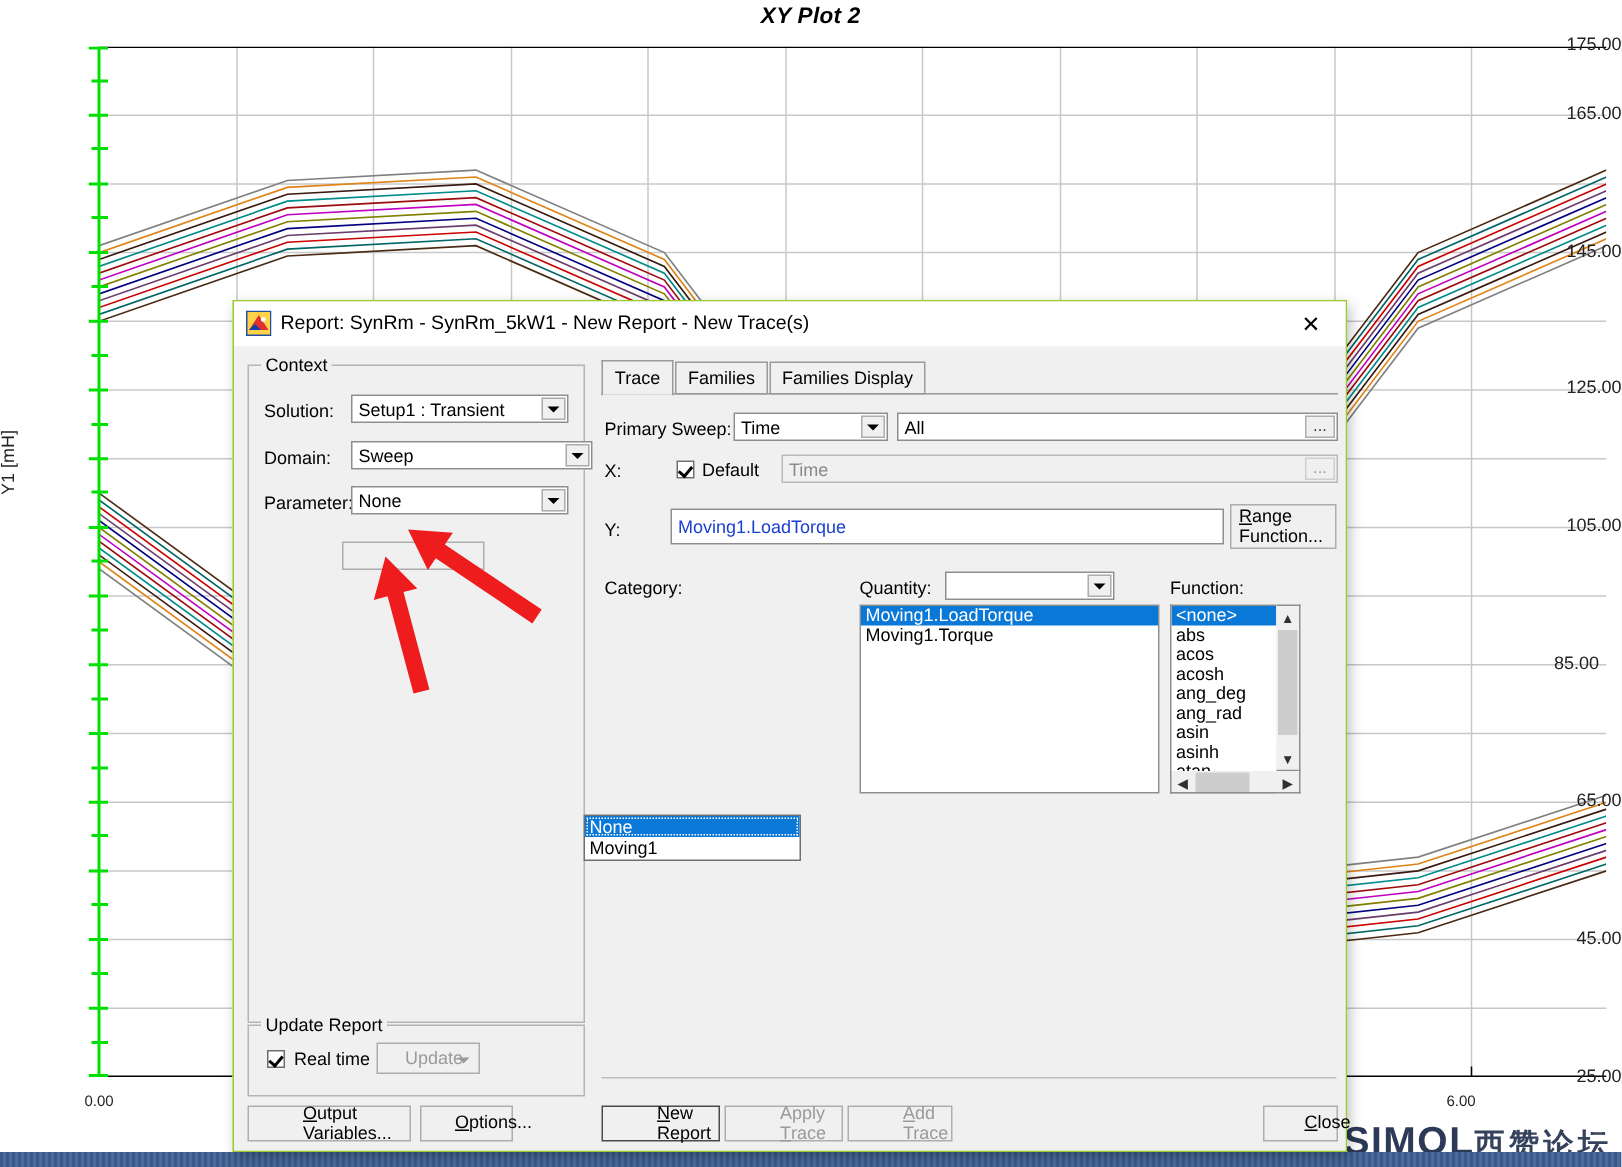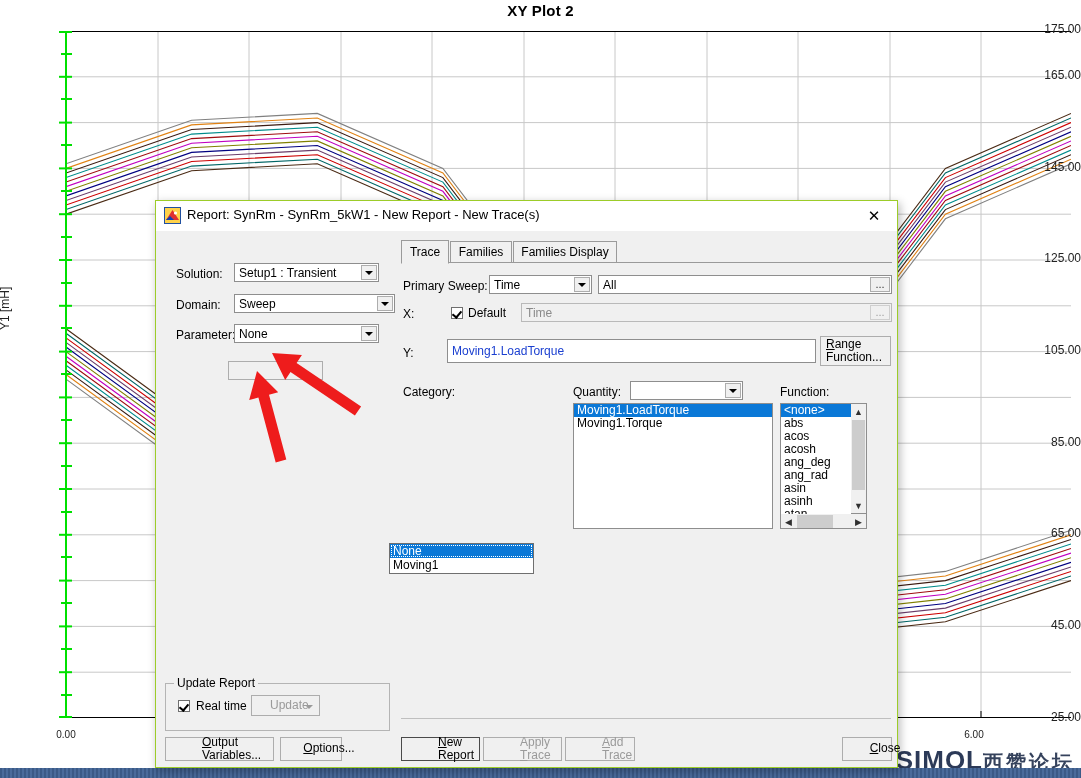--- a/index.html
+++ b/index.html
@@ -5,21 +5,21 @@
   html,body{margin:0;padding:0;}
   body{
     width:1081px;height:778px;overflow:hidden;position:relative;
     background:#ffffff;
     font-family:"Liberation Sans", sans-serif;
     font-size:12px;color:#000;
   }
   
   #chart-area{position:absolute;left:0;top:0;width:1081px;height:778px;background:#fff;}
   #chart-title{position:absolute;left:0;top:2px;width:1081px;text-align:center;
-    font-size:15px;font-weight:bold;color:#000;letter-spacing:.2px;}
+    font-size:15px;font-weight:bold;color:#000;letter-spacing:.2px;font-style:italic;}
   #plot-frame{position:absolute;left:66px;top:31px;width:1005px;height:687px;}
   #plot-svg{position:absolute;left:0;top:0;}
   .ylabel-txt{position:absolute;right:0;font-size:12px;color:#222;text-align:right;width:60px;}
   #y-axis-title{position:absolute;left:-2px;top:330px;font-size:12px;color:#222;
      transform:rotate(-90deg);transform-origin:left top;white-space:nowrap;}
   .xlabel-txt{position:absolute;font-size:10px;color:#222;text-align:center;width:60px;}
   
   #watermark{position:absolute;right:6px;bottom:2px;font-size:26px;font-weight:bold;
     color:#1b2a4a;letter-spacing:1px;white-space:nowrap;opacity:.92;}
   #watermark .cn{font-size:20px;letter-spacing:3px;color:#24324f;}
@@ -215,21 +215,21 @@
         <line x1="0" y1="686" x2="13" y2="686"></line>
       </g>
     </svg>
   </div>
 
   <div class="ylabel-txt" style="top:22px;">175.00</div>
   <div class="ylabel-txt" style="top:68px;">165.00</div>
   <div class="ylabel-txt" style="top:160px;">145.00</div>
   <div class="ylabel-txt" style="top:251px;">125.00</div>
   <div class="ylabel-txt" style="top:343px;">105.00</div>
-  <div class="ylabel-txt" style="top:435px;">85.00</div>
+  <div class="ylabel-txt" style="top:435px;text-align:center;">85.00</div>
   <div class="ylabel-txt" style="top:526px;">65.00</div>
   <div class="ylabel-txt" style="top:618px;">45.00</div>
   <div class="ylabel-txt" style="top:710px;">25.00</div>
 
   <div id="y-axis-title">Y1 [mH]</div>
 
   <div class="xlabel-txt" style="left:36px;top:729px;">0.00</div>
   <div class="xlabel-txt" style="left:944px;top:729px;">6.00</div>
 
   <div id="watermark">
@@ -248,20 +248,23 @@
       <polygon points="8.5,3 15,13 2,13" fill="#e03030"></polygon>
       <polygon points="2,13 6,9 10,13" fill="#1040b0"></polygon>
       <circle cx="11.5" cy="6" r="1.6" fill="#ffffff"></circle>
     </svg>
     <div id="dlg-title">Report: SynRm - SynRm_5kW1 - New Report - New Trace(s)</div>
     <div id="dlg-close">✕</div>
   </div>
 
   <div id="dlg-body">
 
+    <div class="group" style="left:9px;top:12px;width:223px;height:437px;">
+      <div class="group-legend">Context</div>
+    </div>
 
     <div class="lbl" style="left:20px;top:36px;">Solution:</div>
     <div class="combo" style="left:78px;top:32px;width:145px;">
       <span class="cval">Setup1 : Transient</span>
       <span class="carrow">
           <i></i>
         </span>
     </div>
 
     <div class="lbl" style="left:20px;top:67px;">Domain:</div>

